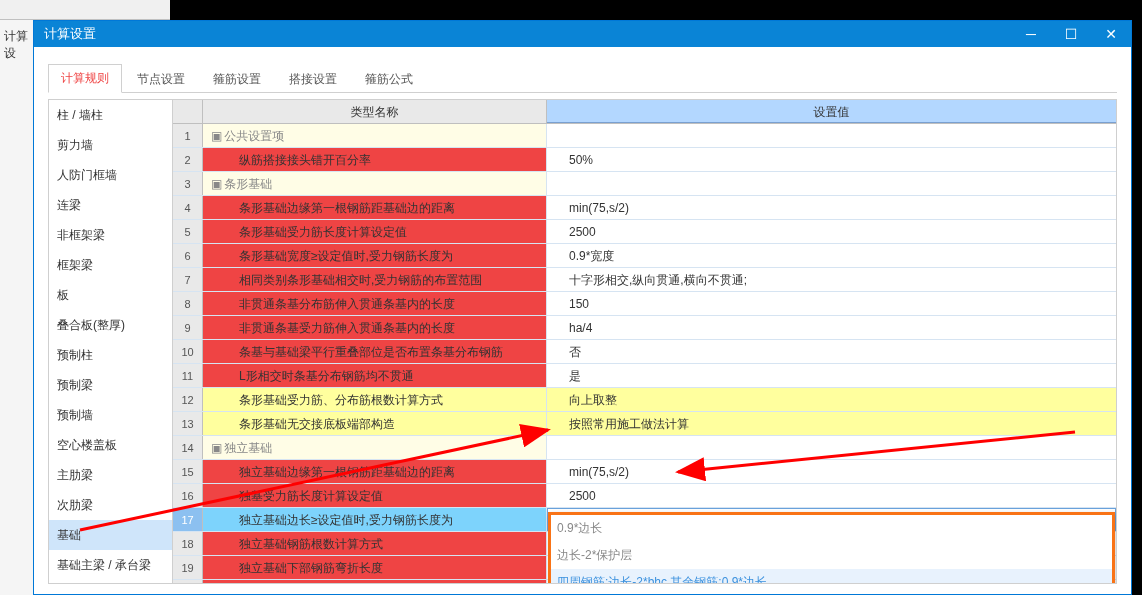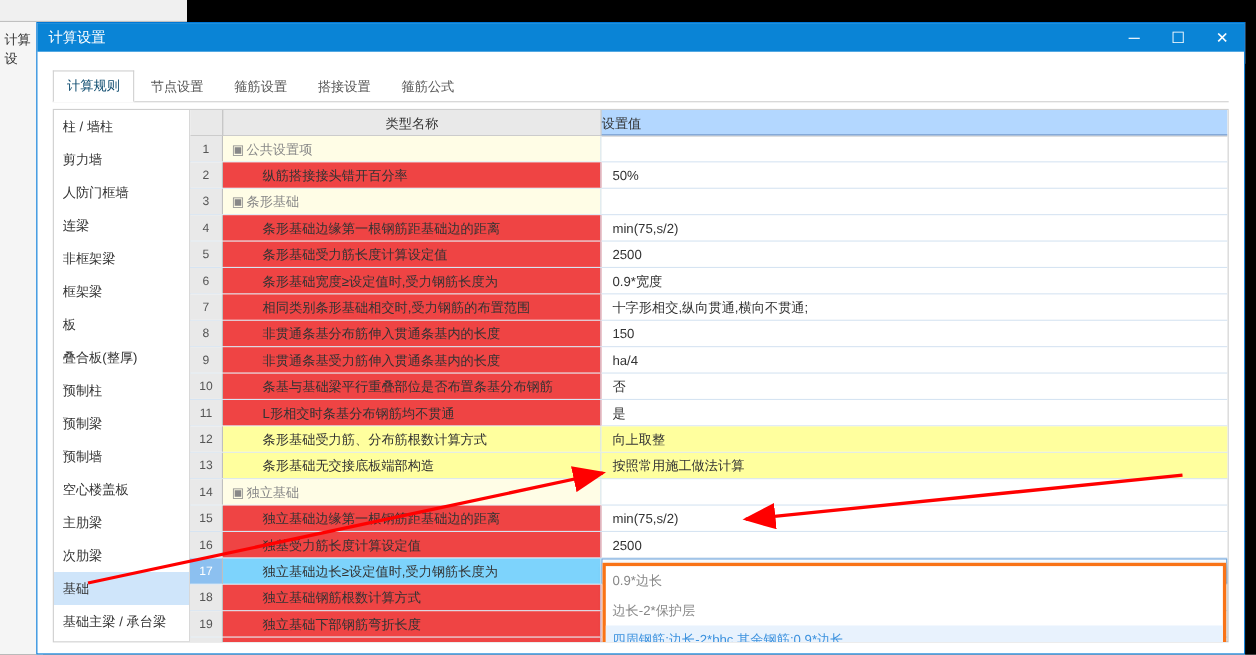--- a/index.html
+++ b/index.html
@@ -48,21 +48,21 @@
     margin: 18px 14px 0 14px;
     border-bottom: 1px solid #d0d0d0;
     display: flex; align-items: flex-end; gap: 2px;
   }
   .tab {
     padding: 5px 12px; font-size: 12px; color: #555;
     border: 1px solid transparent; border-bottom: none;
     position: relative; top: 1px; cursor: default;
   }
   .tab.active {
-    color: #0c4a6e;
+    color: #ef4444;
     border: 1px solid #d0d0d0; border-bottom: 1px solid #fff;
     background: #fff;
   }
 
   .main {
     flex: 1; margin: 6px 14px 10px 14px;
     display: flex; border: 1px solid #cfcfcf; overflow: hidden;
   }
 
   .side {
@@ -77,37 +77,37 @@
 
   .grid {
     flex: 1; display: flex; flex-direction: column; overflow: hidden;
   }
   .grid-head {
     display: flex; height: 24px; background: #e9e9e9;
     border-bottom: 1px solid #bfbfbf;
   }
   .col-num-h { width: 30px; border-right: 1px solid #bfbfbf; }
   .col-name-h { width: 344px; border-right: 1px solid #bfbfbf; text-align: center; line-height: 24px; }
-  .col-val-h  { flex: 1; text-align: left; line-height: 24px; background: #b3d7ff; border-bottom: 1px solid #7aa0d0; }
+  .col-val-h  { flex: 1; text-align: center; line-height: 24px; background: #b3d7ff; border-bottom: 1px solid #7aa0d0; }
 
   .grid-body { flex: 1; overflow-y: auto; overflow-x: hidden; position: relative; }
 
   .row { display: flex; height: 24px; line-height: 24px; border-bottom: 1px solid #d6e4f2; }
   .row .num {
     width: 30px; text-align: center; background: #e9e9e9;
     border-right: 1px solid #bfbfbf; color: #555; font-size: 11px;
   }
   .row .num.selnum { background: #8cc0f0; color: #fff; }
   .row .name {
     width: 344px; border-right: 1px solid #d6e4f2;
     background: #ef4444; padding-left: 38px;
     position: relative; white-space: nowrap; overflow: hidden;
   }
   .row .val {
-    flex: 1; padding-left: 10px; white-space: nowrap; overflow: hidden;
+    flex: 1; padding-left: 22px; white-space: nowrap; overflow: hidden;
   }
 
   .row.section .name { background: #fffde6; padding-left: 8px; color: #888; }
   .row.section .name .tw { width: 10px; display: inline-block; text-align: center; }
   .row .name.indent2 { padding-left: 36px; }
 
   .row.hl .name { background: #ffff9e; }
   .row.hl .val  { background: #ffff9e; }
 
   .row.sel { }

